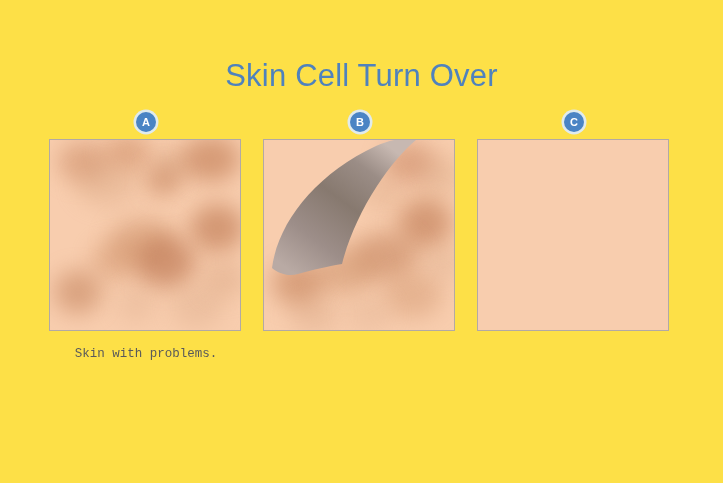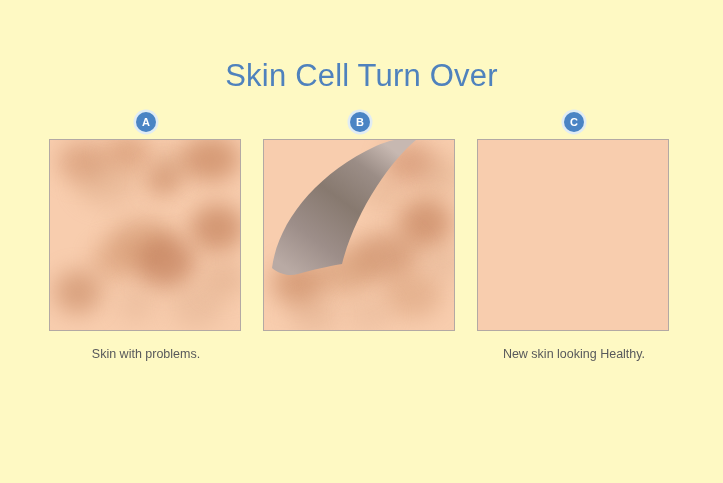--- a/index.html
+++ b/index.html
@@ -12,21 +12,21 @@
     height: 483px;
     font-family: "Liberation Sans", sans-serif;
     overflow: hidden;
     position: relative;
   }
 
   #infographic {
     position: relative;
     width: 723px;
     height: 483px;
-    background: #fef9c3;
+    background: #fde047;
   }
 
   
   .title {
     position: absolute;
     left: 0;
     top: 56px;
     width: 723px;
     text-align: center;
     font-size: 31px;
@@ -109,20 +109,21 @@
     font-size: 12.5px;
     line-height: 19px;
     color: #58595b;
     text-align: left;
     padding-left: 26px;
     box-sizing: border-box;
   }
   .caption.centered {
     text-align: center;
     padding-left: 0;
+    font-family: Liberation Mono, monospace;
   }
   .caption.flush {
     padding-left: 3px;
   }
 </style>
 </head>
 <body>
 
 <div id="infographic">
 
@@ -186,16 +187,15 @@
     </div>
   </div>
 
   <div class="panel-col col-c">
     <div class="badge-wrap">
       <div class="badge">C</div>
     </div>
     <div class="panel">
       <div class="panel-inner"></div>
     </div>
-    <div class="caption centered">New skin looking Healthy.</div>
   </div>
 
 </div>
 
 </body></html>

